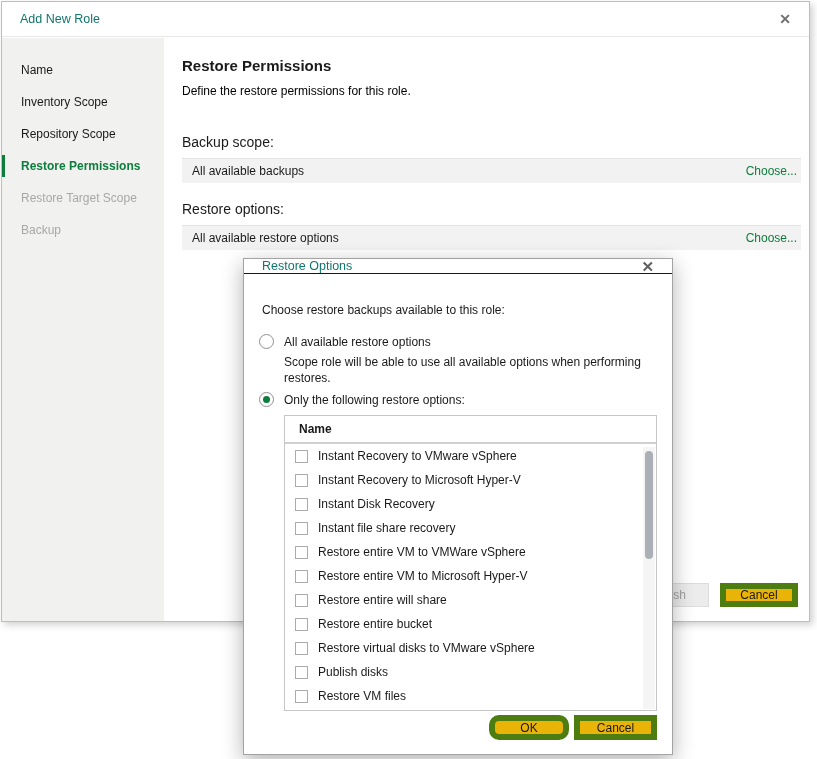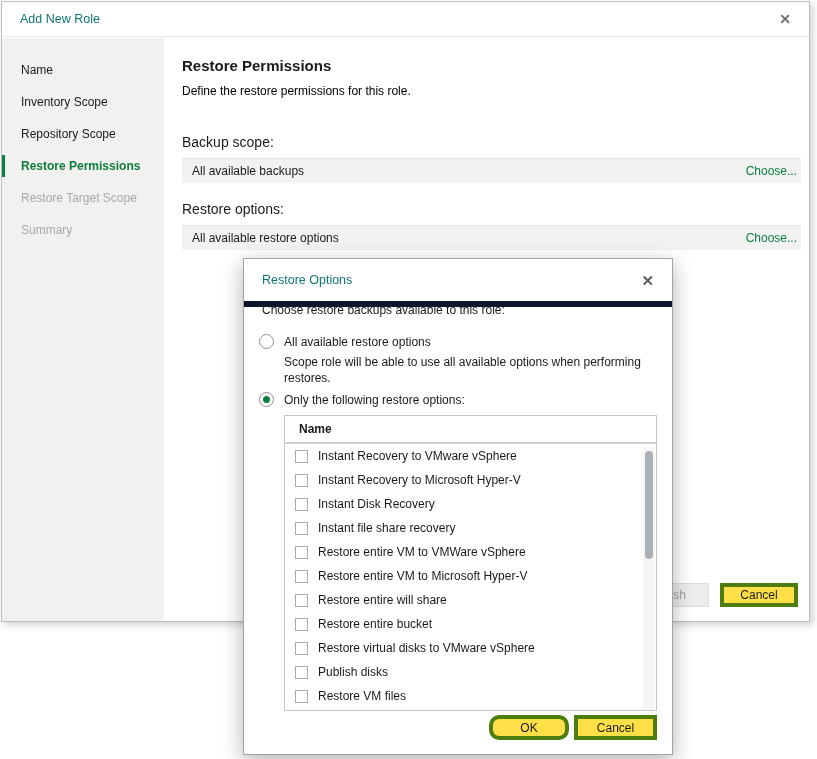--- a/index.html
+++ b/index.html
@@ -65,43 +65,43 @@
     border-top: 1px solid #e3e3e3;
     display: flex; align-items: center;
     padding: 0 4px 0 10px;
   }
   .scope-row .scope-value { flex: 1; }
   .choose-link { color: var(--green); cursor: pointer; }
 
   .btn {
     position: absolute;
     height: 24px;
-    background: #fde047;
-    border: 4px solid #4d7c0f;
+    background: #eab308;
+    border: 6px solid #4d7c0f;
     display: flex; align-items: center; justify-content: center;
     font-size: 12px; color: #1a1a1a;
     font-family: "Liberation Sans", sans-serif;
   }
   .btn-disabled {
     background: #ececec; color: #a0a0a0;
     border: 1px solid #dcdcdc;
   }
   .wizard .finish-btn { left: 629px; top: 581px; width: 78px; }
   .wizard .cancel-btn { left: 718px; top: 581px; width: 78px; }
 
   
   .modal {
     position: absolute; left: 243px; top: 258px;
     width: 430px; height: 497px;
     background: #ffffff;
     border: 1px solid #a3a3a3;
     box-shadow: 0 6px 20px rgba(0,0,0,0.30);
     z-index: 10;
   }
-  .modal .titlebar { height: 48px; border-bottom: 6px solid #0f172a; gap: 41px; }
+  .modal .titlebar { height: 15px; border-bottom: 1px solid #0f172a; gap: 41px; }
   .modal .close-x { color: #606060; font-size: 15px; }
   .modal-intro { position: absolute; left: 18px; top: 44px; }
   .radio-row {
     position: absolute; left: 15px;
     display: flex; align-items: center; gap: 10px;
   }
   .radio-row.first { top: 75px; }
   .radio-row.second { top: 133px; }
   .radio {
     width: 15px; height: 15px; border-radius: 50%;
@@ -175,21 +175,21 @@
           <span>Repository Scope</span>
         </div>
         <div class="side-item active">
           <span class="active-bar"></span>
           <span>Restore Permissions</span>
         </div>
         <div class="side-item disabled">
           <span>Restore Target Scope</span>
         </div>
         <div class="side-item disabled">
-          <span>Summary</span>
+          <span>Backup</span>
         </div>
       </div>
 
     <div class="content">
       <div class="page-heading">Restore Permissions</div>
       <div class="page-subtitle">Define the restore permissions for this role.</div>
 
       <div class="field-label">Backup scope:</div>
       <div class="scope-row">
         <span class="scope-value">All available backups</span>

